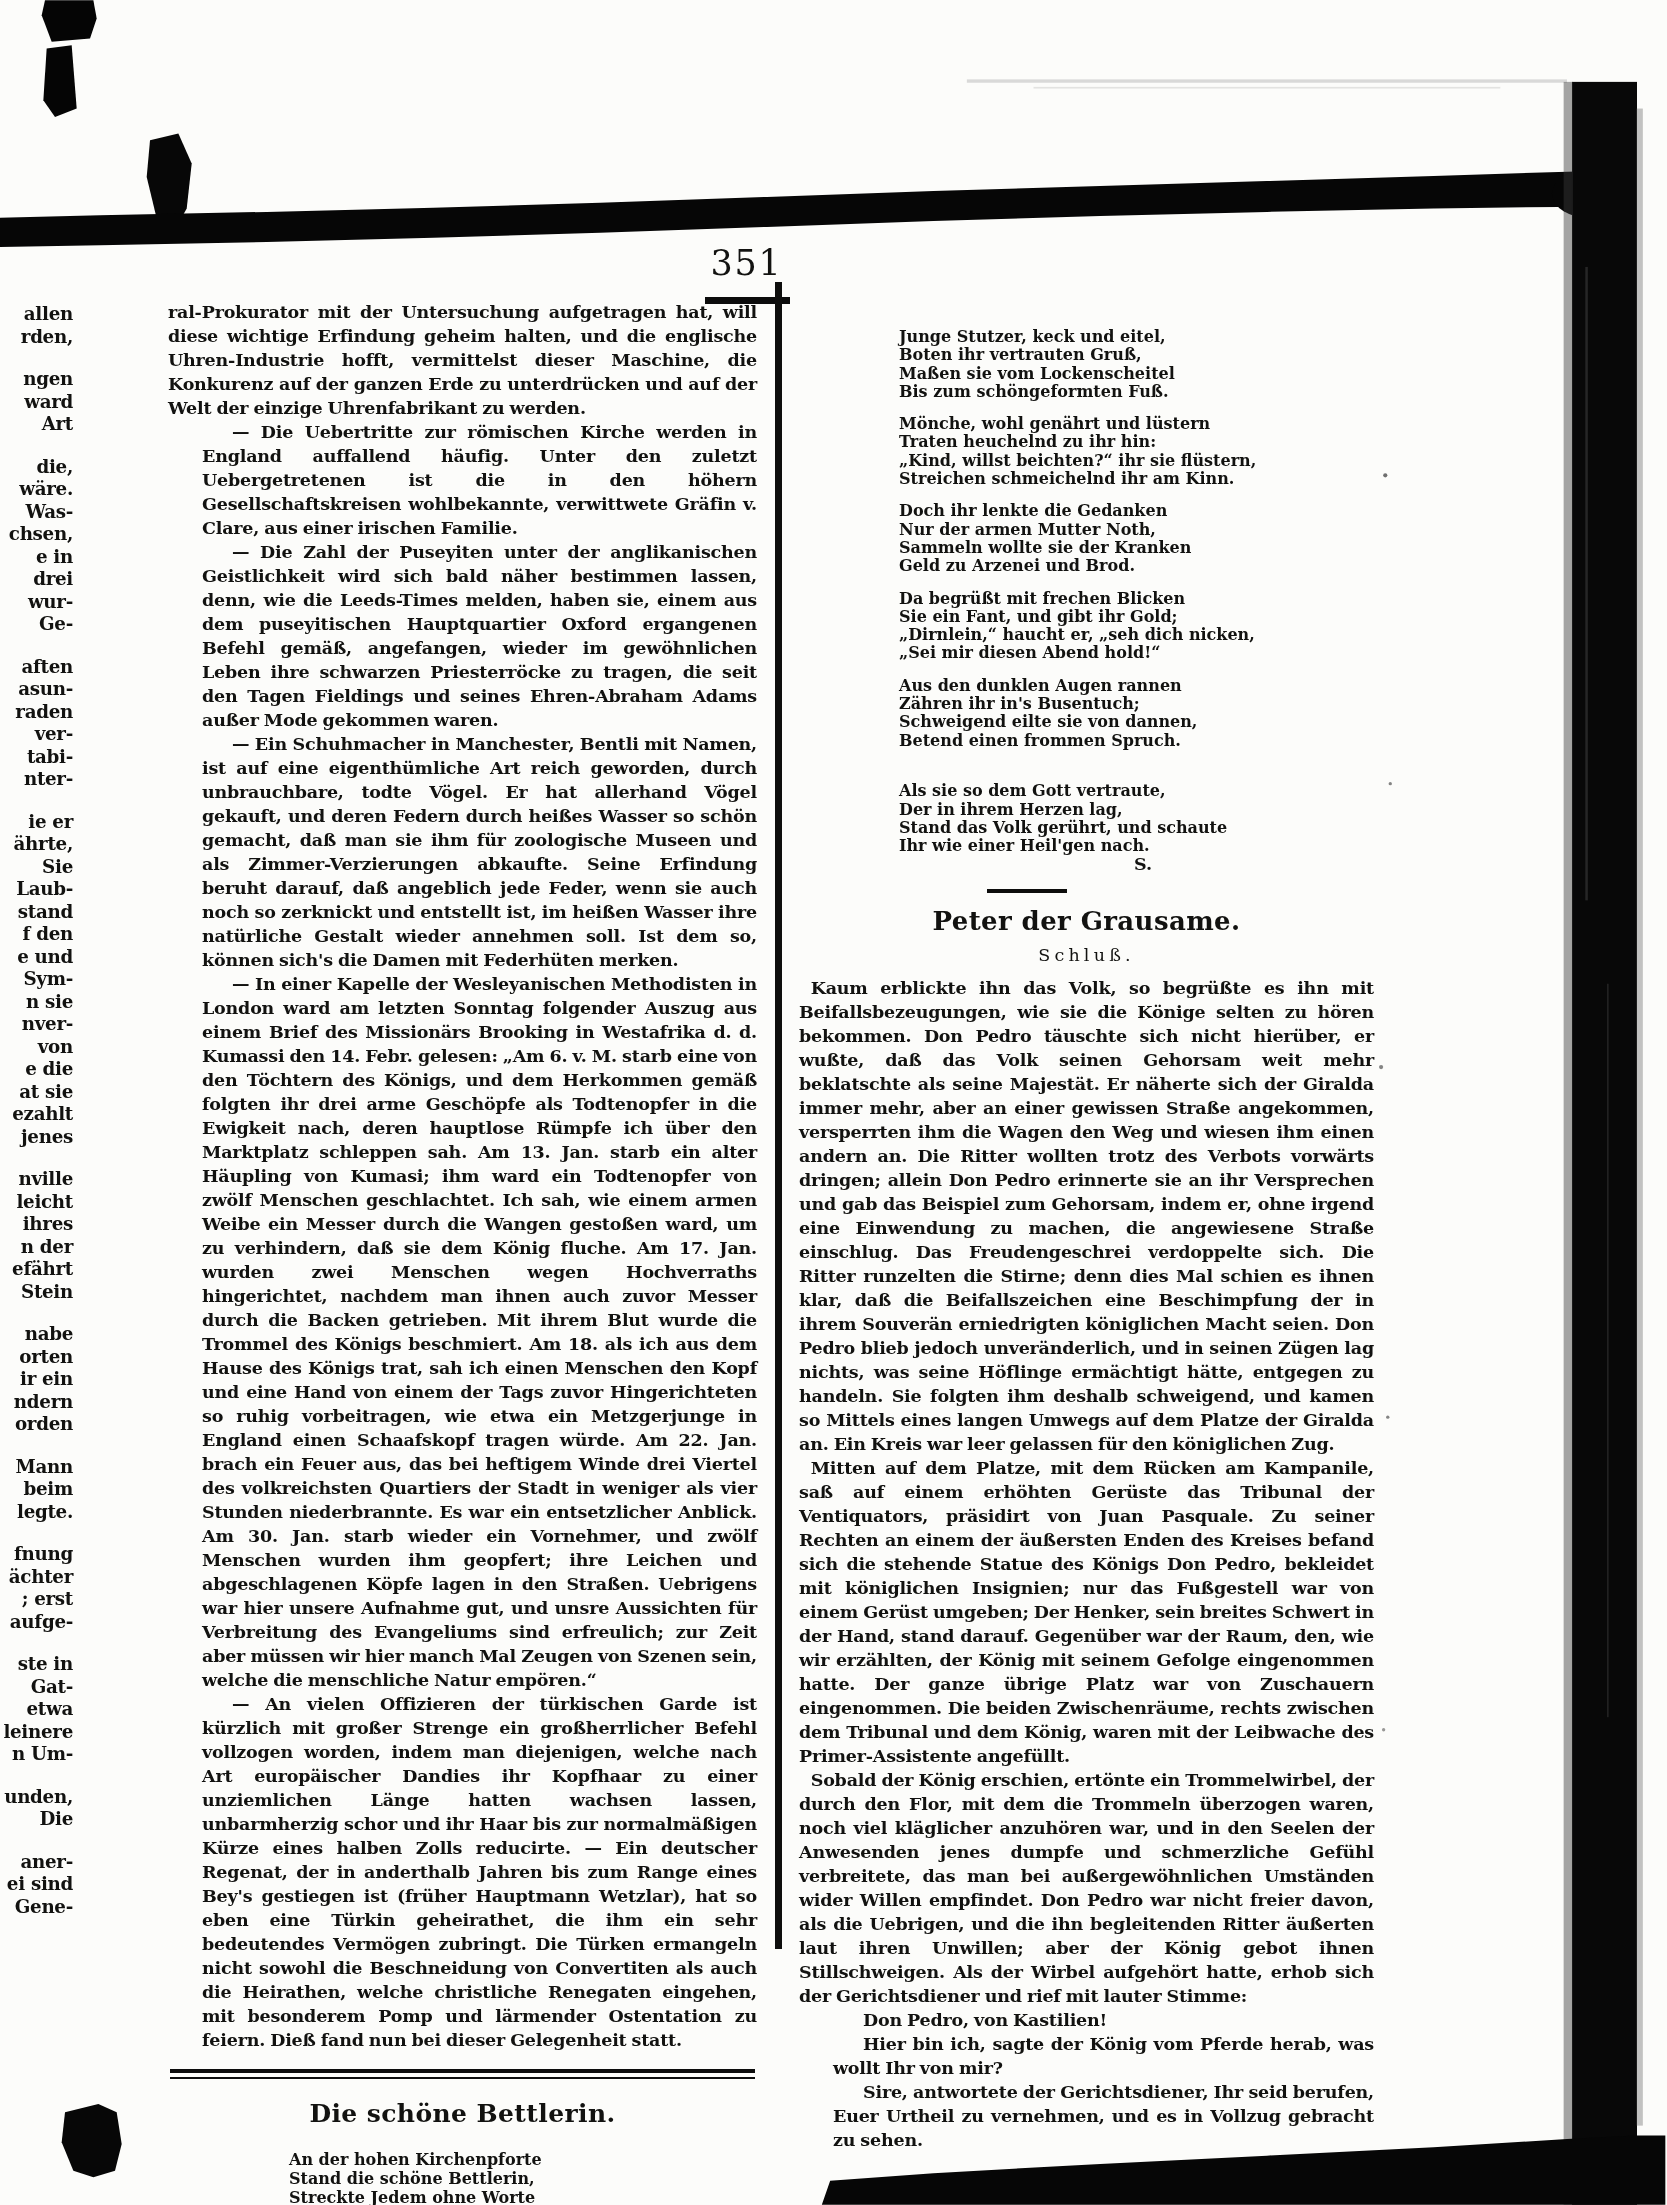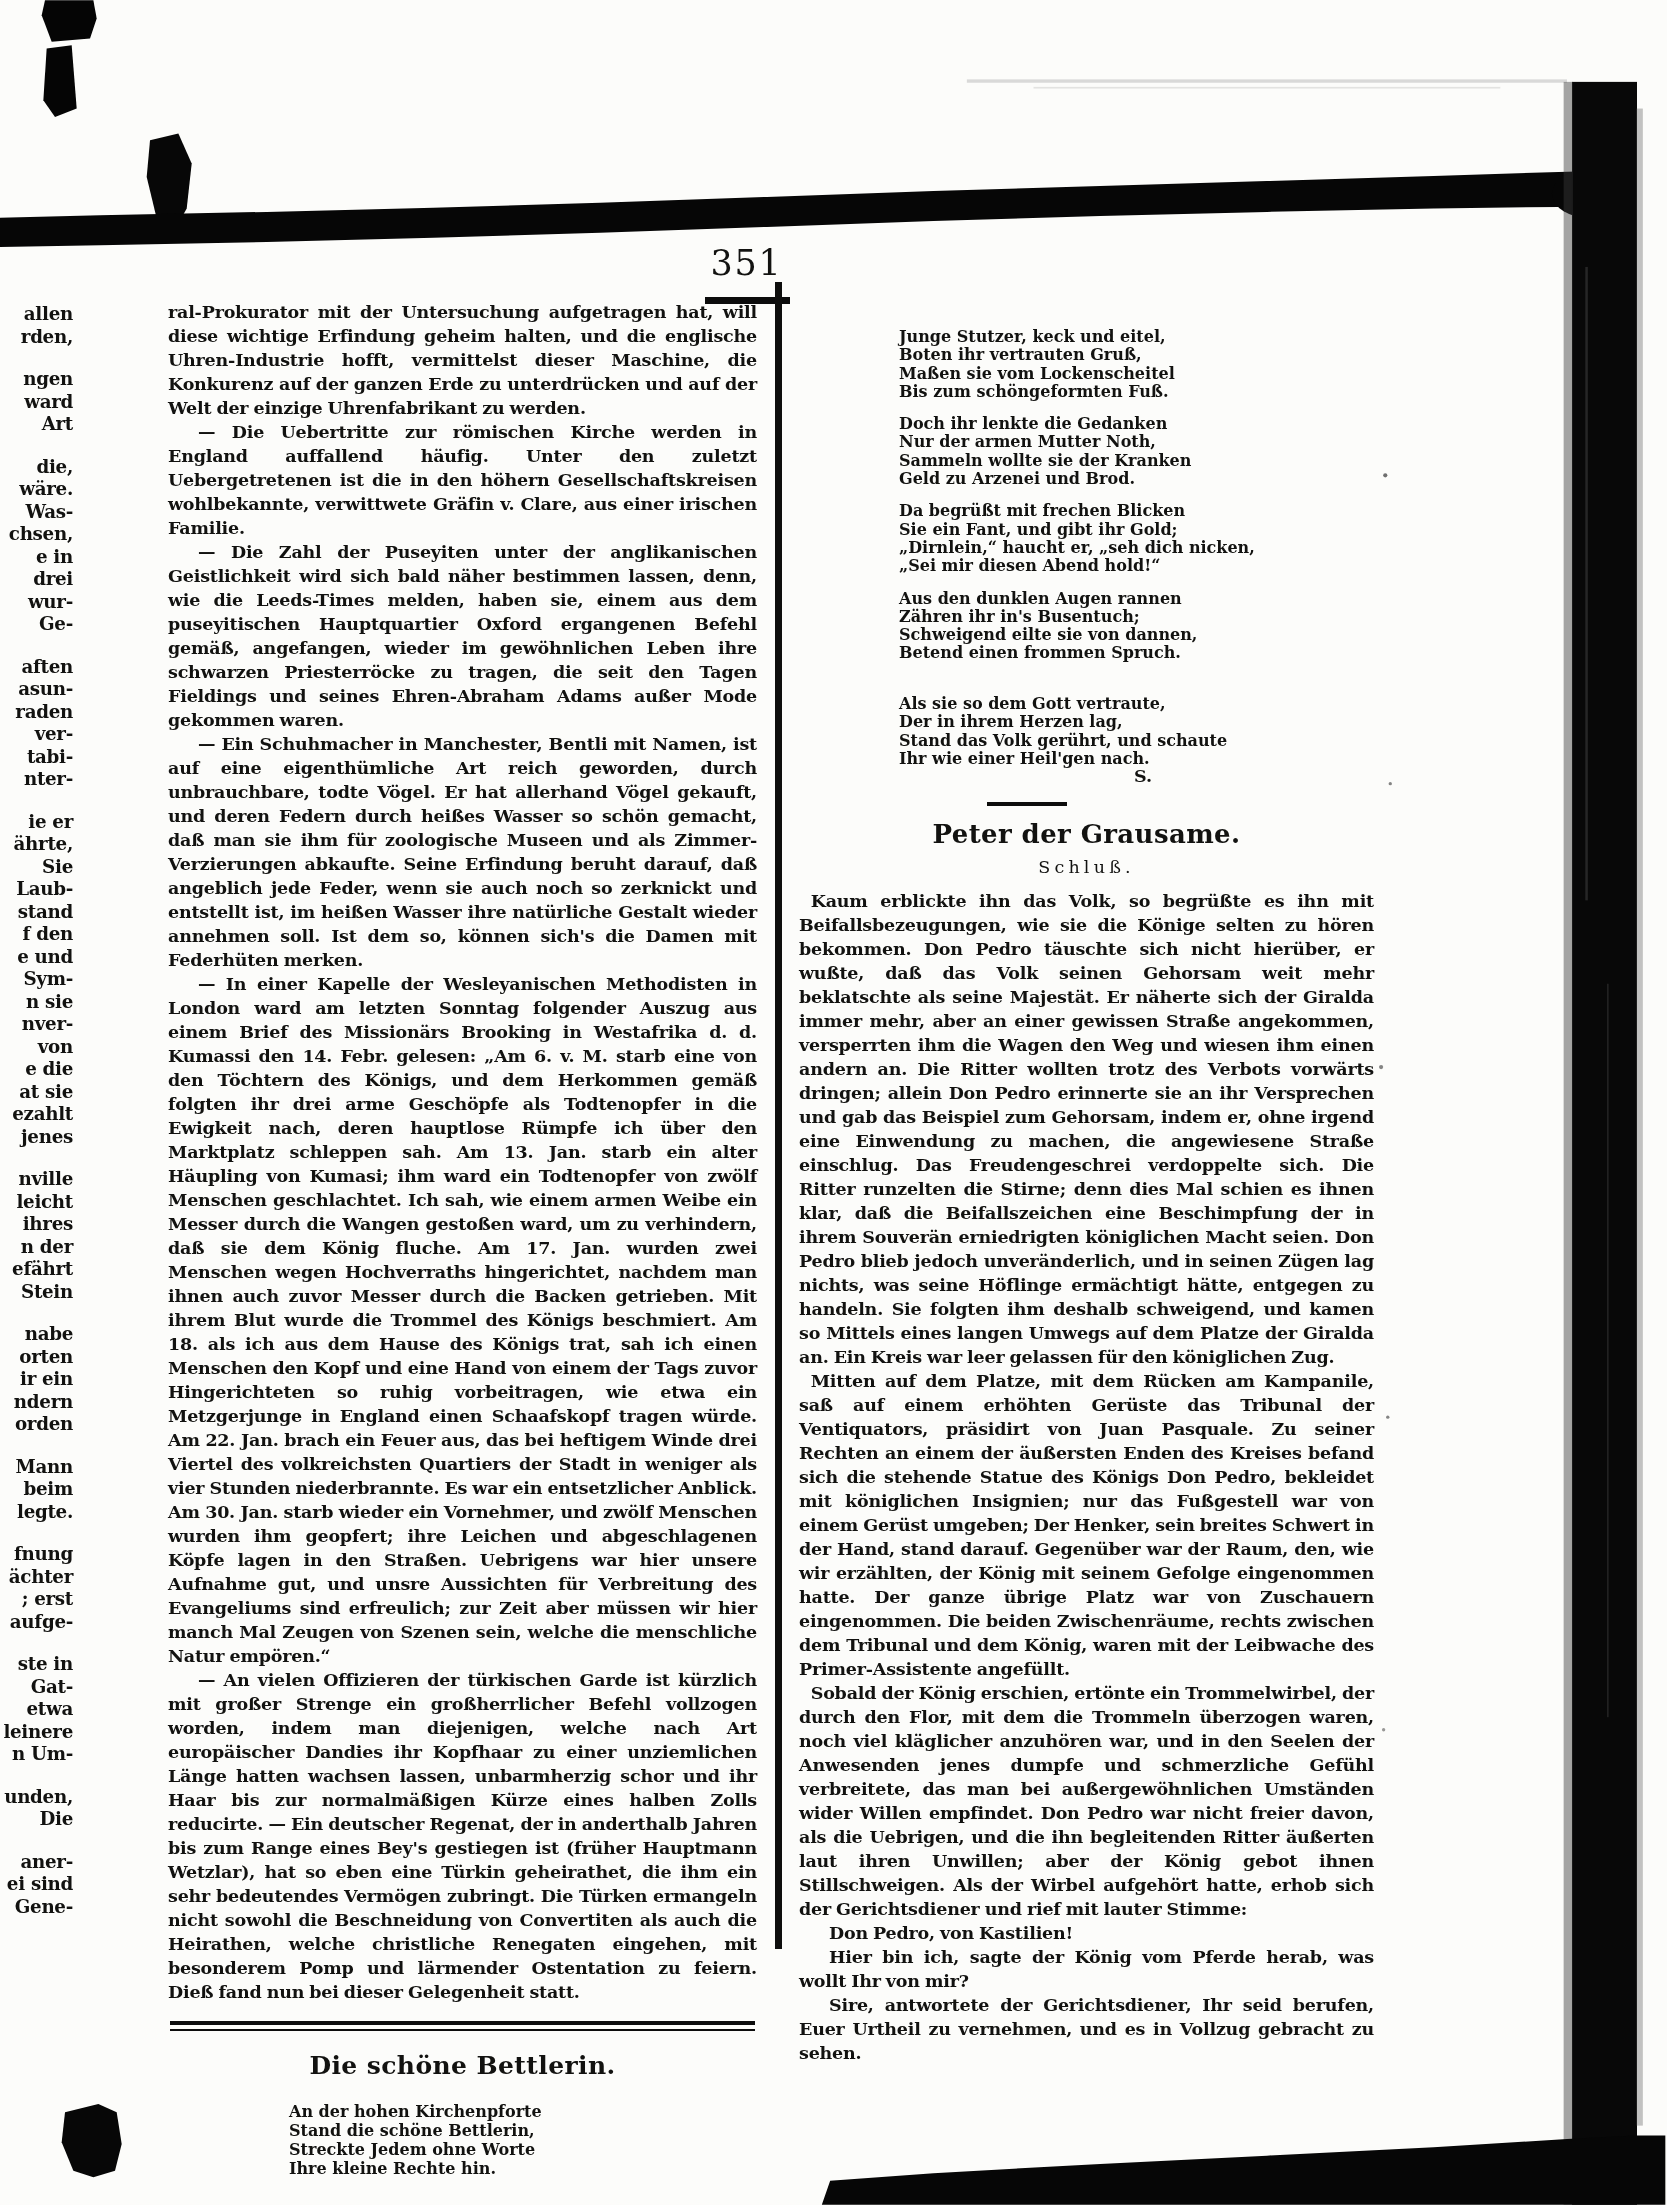--- a/index.html
+++ b/index.html
@@ -14,21 +14,21 @@
   .pageno{position:absolute;left:684px;top:243px;width:125px;text-align:center;
           font-size:35px;font-weight:normal;letter-spacing:1.7px;z-index:2;}
   .pageno-rule{position:absolute;left:705px;top:297px;width:85px;height:6.7px;background:#0c0c0c;z-index:2;}
   
   .divider{position:absolute;left:775px;top:282px;width:6.7px;height:1667px;background:#0e0e0d;z-index:2;}
   
   .col-left{position:absolute;left:168px;top:300px;width:589px;z-index:2;}
   .col-right{position:absolute;left:799px;top:328px;width:575px;z-index:2;}
   .prose p{margin:0;text-align:justify;font-weight:bold;font-size:17.5px;line-height:24px;
            letter-spacing:-0.2px;word-spacing:-0.8px;}
-  .prose p.ind{text-indent:30px;}
+  .prose p.ind{text-indent:30px;margin-left:34px;}
   .prose p.ind-sm{text-indent:11.7px;}
   .sep-rule{margin:16.7px 1.7px 20px 1.7px;height:4.2px;border-top:4.2px solid #0c0c0c;border-bottom:2.5px solid #0c0c0c;}
   .poem-title{text-align:center;font-size:25px;font-weight:bold;margin:3.3px 0 22px 0;letter-spacing:0.4px;}
   .left-poem{margin-left:121px;font-weight:bold;font-size:16px;line-height:19px;white-space:pre-line;}
   .right-poem{margin-left:100px;font-weight:bold;font-size:16px;line-height:18.3px;}
   .stanza{white-space:pre-line;margin:0 0 14px 0;}
   .stanza.last{position:relative;margin-bottom:0;}
   .sig{position:absolute;left:235px;bottom:0.8px;font-size:17.5px;}
   .short-rule{width:80px;height:4.2px;background:#0d0d0c;margin:15px 0 13.3px 188px;}
   .art-title{text-align:center;font-size:26px;font-weight:bold;margin:0 0 8.3px 0;letter-spacing:0.4px;}
@@ -137,20 +137,24 @@
 Streckte Jedem ohne Worte
 Ihre kleine Rechte hin.</div>
   </div>
 
   <div class="col-right">
     <div class="right-poem">
       <div class="stanza">Junge Stutzer, keck und eitel,
 Boten ihr vertrauten Gruß,
 Maßen sie vom Lockenscheitel
 Bis zum schöngeformten Fuß.</div>
+      <div class="stanza">Mönche, wohl genährt und lüstern
+Traten heuchelnd zu ihr hin:
+„Kind, willst beichten?“ ihr sie flüstern,
+Streichen schmeichelnd ihr am Kinn.</div>
       <div class="stanza">Doch ihr lenkte die Gedanken
 Nur der armen Mutter Noth,
 Sammeln wollte sie der Kranken
 Geld zu Arzenei und Brod.</div>
       <div class="stanza">Da begrüßt mit frechen Blicken
 Sie ein Fant, und gibt ihr Gold;
 „Dirnlein,“ haucht er, „seh dich nicken,
 „Sei mir diesen Abend hold!“</div>
       <div class="stanza">Aus den dunklen Augen rannen
 Zähren ihr in's Busentuch;

